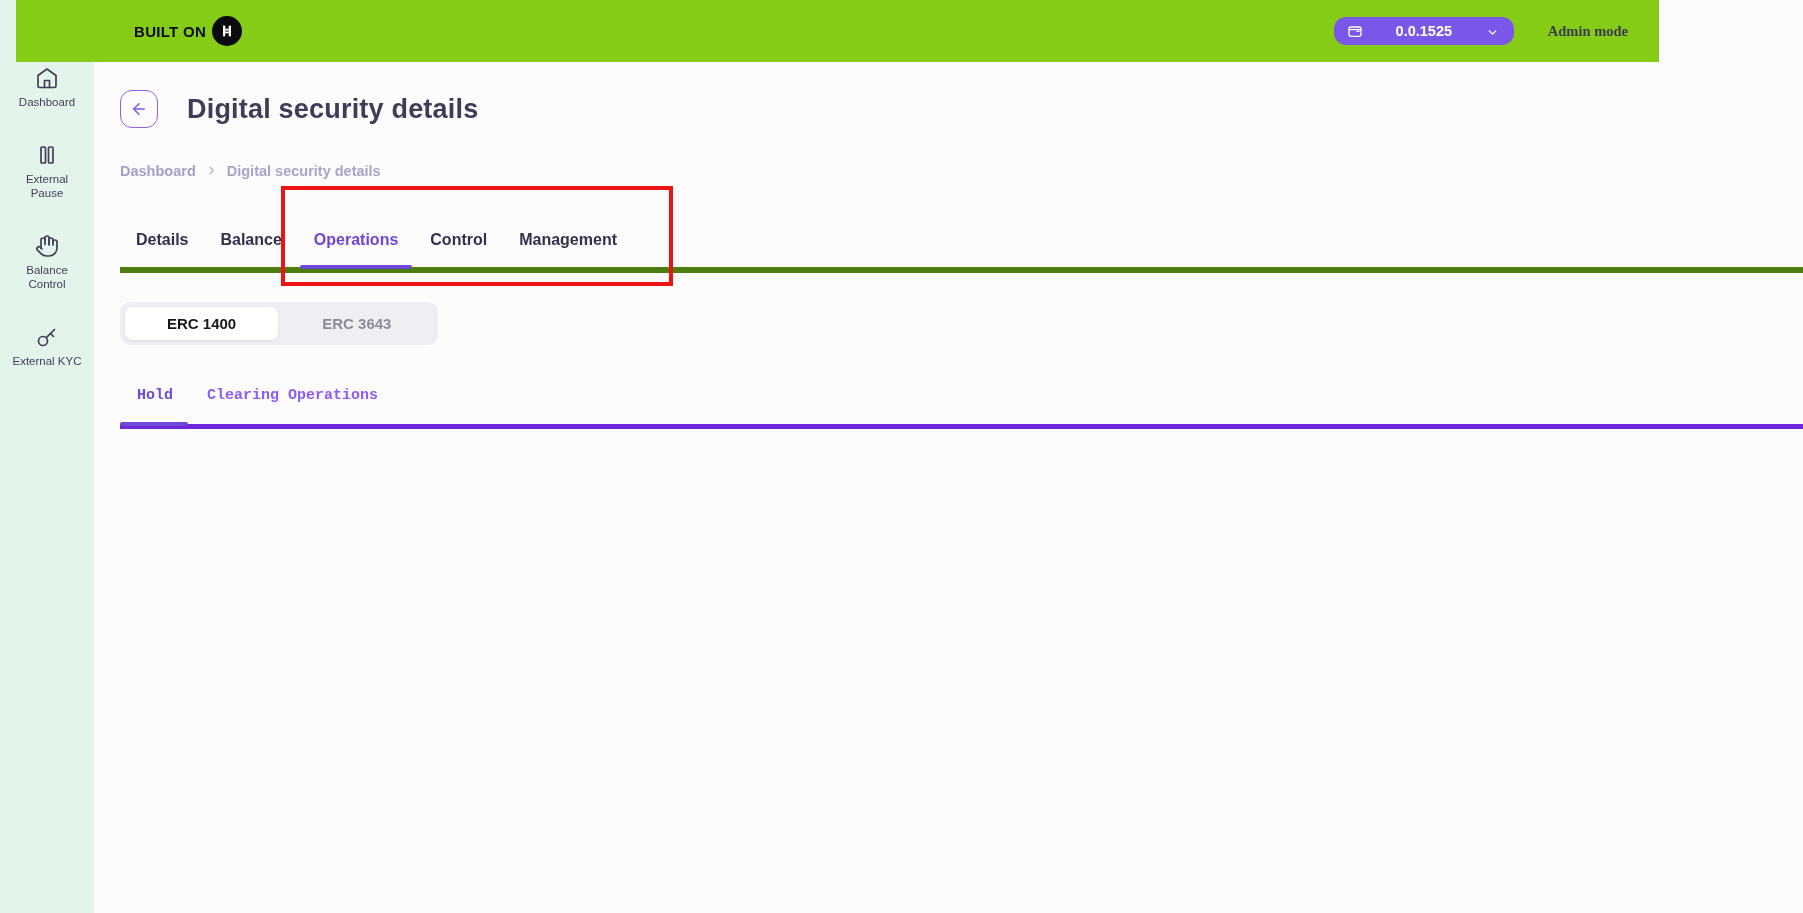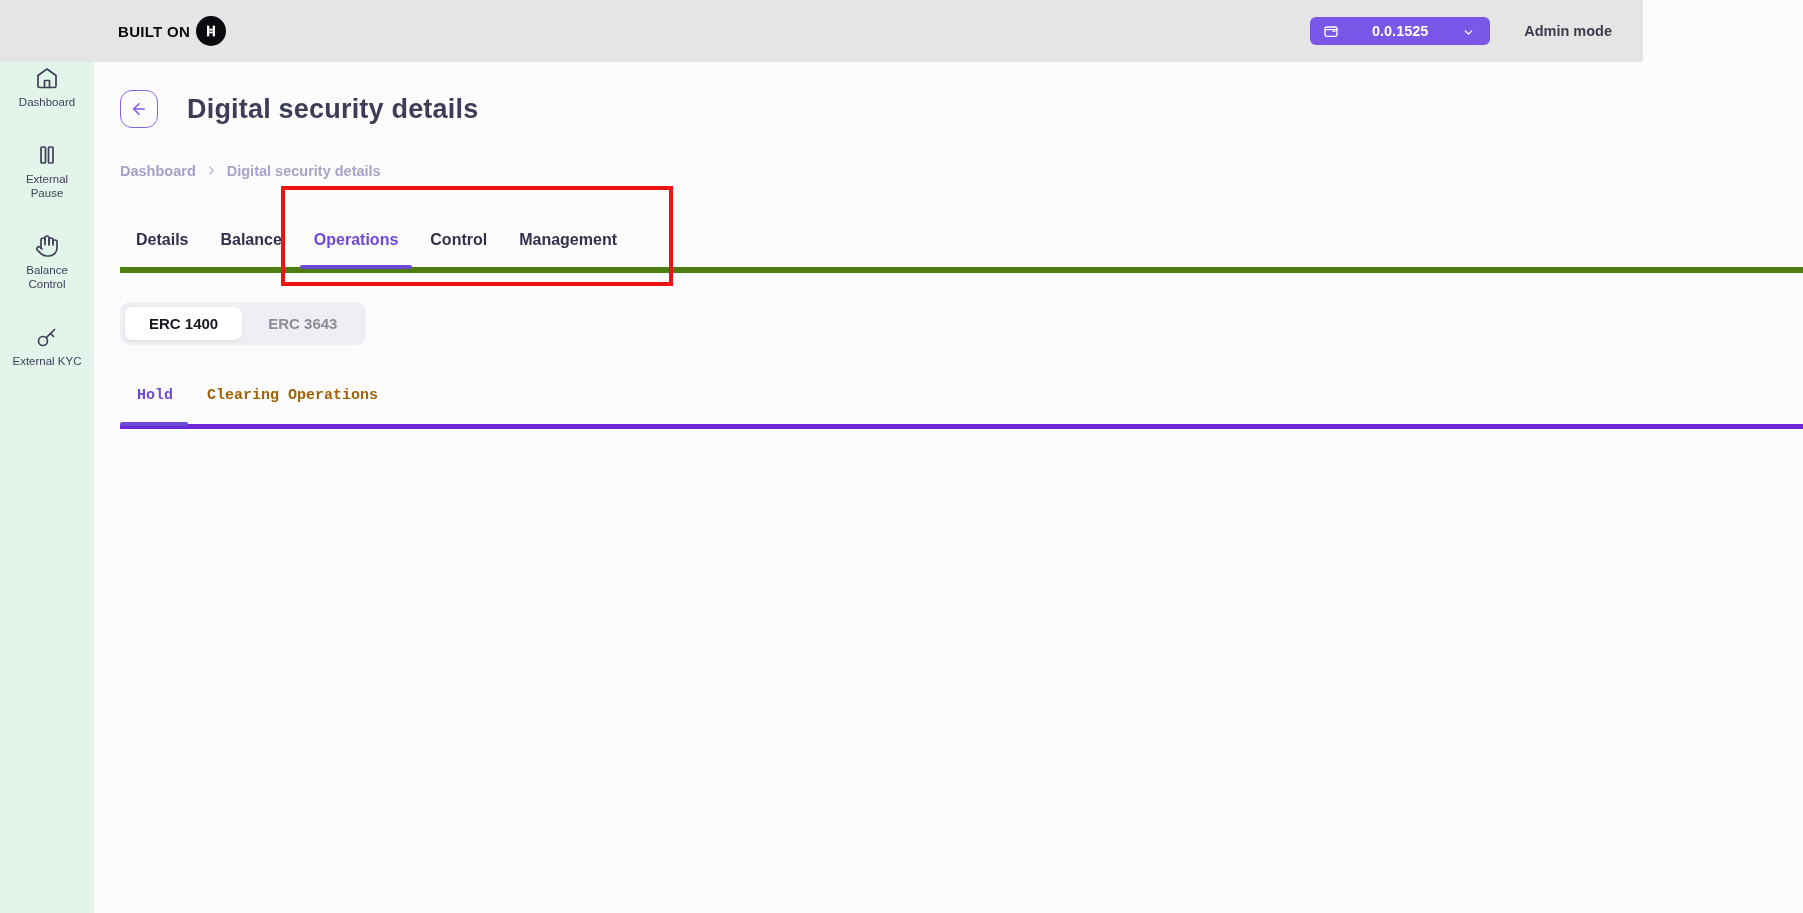--- a/index.html
+++ b/index.html
@@ -12,39 +12,39 @@
     color: #32324d;
   }
   
   .sidebar {
     position:absolute; left:0; top:0; width:94px; height:913px;
     background:#e3f4eb; z-index:2;
     display:flex; flex-direction:column; align-items:center;
     padding-top:66px;
   }
   .header {
-    position:absolute; left:0; top:0; width:1643px; height:62px;
-    background:#e5e5e5; z-index:3;
+    position:absolute; left:16px; top:0; width:1643px; height:62px;
+    background:#84cc16; z-index:3;
   }
   .brand { position:absolute; left:118px; top:0; height:62px; display:flex; align-items:center; gap:6px; }
   .brand-text { font-size:15px; font-weight:800; color:#0b0b0f; letter-spacing:.3px; }
   .brand-logo {
     width:30px; height:30px; border-radius:50%; background:#0b0b0f;
     display:flex; align-items:center; justify-content:center;
   }
   .header-right { position:absolute; right:31px; top:0; height:62px; display:flex; align-items:center; gap:34px; }
   .wallet-btn {
-    position:relative; width:180px; height:28px; border:none; border-radius:6px;
+    position:relative; width:180px; height:28px; border:none; border-radius:12px;
     background:#7a57e8; color:#ffffff; cursor:pointer;
     display:flex; align-items:center; justify-content:center;
     font-family:"Liberation Sans", sans-serif; font-size:14.5px; font-weight:700;
   }
   .wallet-btn .w-icon { position:absolute; left:13px; top:6px; }
   .wallet-btn .c-icon { position:absolute; right:15px; top:9px; }
-  .admin-mode { font-size:14.5px; font-weight:700; color:#3b3b4b; }
+  .admin-mode { font-size:14.5px; font-weight:700; color:#3b3b4b;font-family:Liberation Serif, serif; }
 
   .side-item {
     display:flex; flex-direction:column; align-items:center; gap:5px;
     margin-bottom:34px; cursor:pointer; text-align:center;
   }
   .side-label { font-size:11.5px; line-height:1.22; color:#40405a; font-weight:400; width:72px; }
   .side-icon { color:#3f3f58; }
 
   
   .main {
@@ -72,30 +72,30 @@
   .tab.active { color:#6f46d9; }
   .tab.active::after {
     content:""; position:absolute; left:2px; right:2px; bottom:-2px;
     height:4px; background:#6d49d8; border-radius:2px;
   }
 
   .std-toggle {
     margin-top:29px; display:inline-flex; background:#efeff3; border-radius:10px; padding:5px; gap:2px;
   }
   .std-opt {
-    padding:8px 24px; border-radius:7px; font-size:15px; font-weight:700;
+    padding:8px 42px; border-radius:7px; font-size:15px; font-weight:700;
     color:#8c8c99; cursor:pointer; background:transparent; border:none;
     font-family:"Liberation Sans", sans-serif;
   }
   .std-opt.selected { background:#ffffff; color:#18181f; box-shadow:0 1px 3px rgba(20,20,40,.10); }
 
   .op-tabs { margin-top:30px; display:flex; border-bottom:5px solid #6d28d9;font-family:Liberation Mono, monospace; }
   .op-tab {
     position:relative; padding:12px 17px 20px; font-size:15px; font-weight:700;
-    color:#a16207; cursor:pointer; white-space:nowrap;
+    color:#8b5cf6; cursor:pointer; white-space:nowrap;
   }
   .op-tab.active { color:#6d49d8; }
   .op-tab.active::after {
     content:""; position:absolute; left:0; right:2px; bottom:-2px;
     height:4px; background:#6d49d8; border-radius:2px;
   }
 
   .panel-card {
     margin-top:28px; height:182px; background:#f6f6fa; border-radius:8px;
   }

